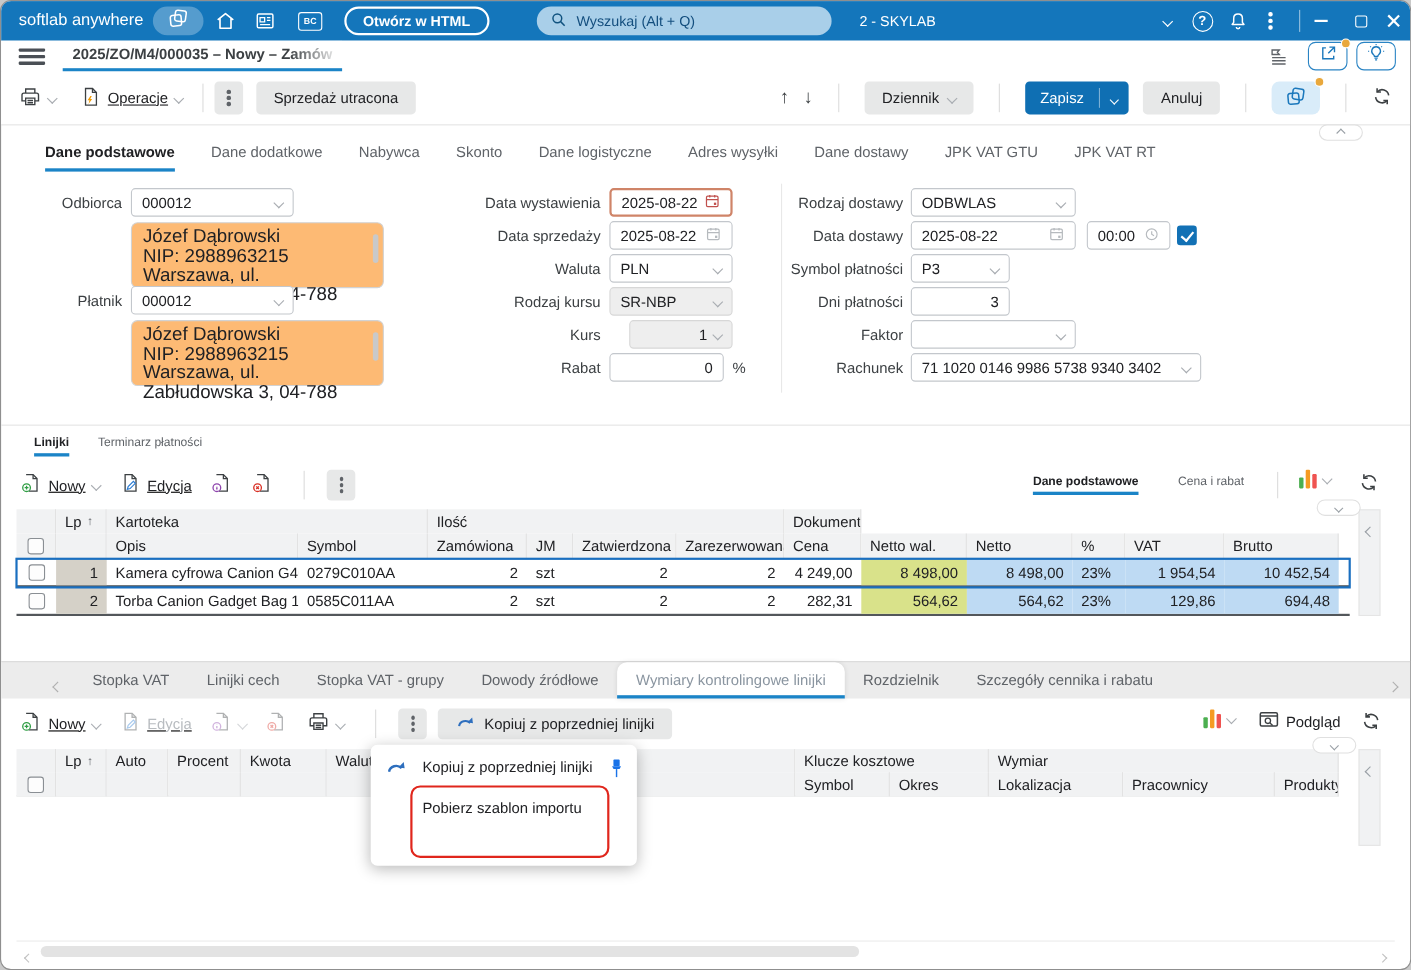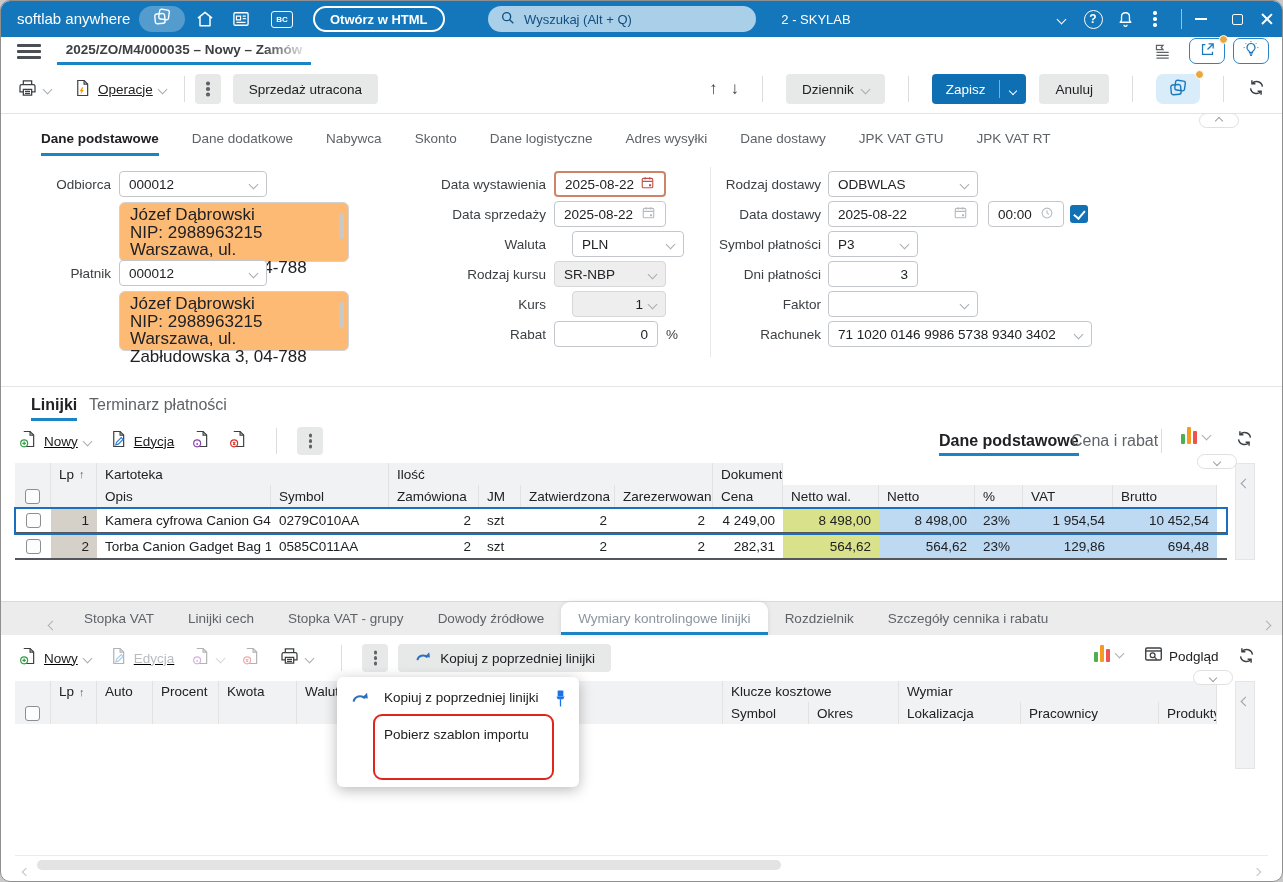--- a/index.html
+++ b/index.html
@@ -68,21 +68,21 @@
   .inp .val{white-space:nowrap;overflow:hidden;}
   .inp.num{justify-content:flex-end;}
   .infobox{position:absolute;background:#fdba74;border:1px solid #d2d2d2;border-radius:6px;padding:3px 14px 3px 10px;font-size:17px;color:#202124;line-height:17.5px;}
   .mini-scroll{position:absolute;right:4px;top:10px;width:5px;height:26px;background:#c9c9c9;border-radius:3px;}
   .suffix{position:absolute;font-size:13.5px;color:#3c4043;}
   .cbx{width:16px;height:16px;border:1.5px solid #8a8f94;border-radius:3px;background:#fdfdfd;}
   .cbx.checked{position:absolute;width:18px;height:18px;background:#1271b5;border:none;border-radius:3px;}
   .cbx.checked::after{content:"";position:absolute;left:6px;top:2.5px;width:4.5px;height:9px;border-right:2px solid #fff;border-bottom:2px solid #fff;transform:rotate(40deg);}
   .vline{position:absolute;width:1px;background:#e8e8e8;}
   
-  .sec-tab{position:absolute;font-size:16px;color:#5f6368;white-space:nowrap;}
+  .sec-tab{position:absolute;font-size:11px;color:#5f6368;white-space:nowrap;}
   .sec-tab.active{color:#202124;font-weight:bold;}
   .sec-tab.active .ul{position:absolute;left:0;right:0;bottom:-7px;height:3px;background:#1b84c7;}
   .ttxt{font-size:13.5px;color:#202124;}
   .ttxt.dis{color:#b8bcc0;}
   .ic.dis{opacity:.4;}
   
   .g1row{display:grid;grid-template-columns:36px 46px 174px 118px 90px 42px 94px 98px 70px 96px 96px 48px 90px 104px;}
   .g2row{display:grid;grid-template-columns:36px 46px 56px 66px 78px 426px 86px 90px 122px 138px 58px;}
   .hc{background:#f1f2f3;border-right:1px solid #e2e2e2;font-size:13.5px;color:#202124;display:flex;align-items:center;padding:0 8px;white-space:nowrap;overflow:hidden;gap:5px;}
   .bc-cell{font-size:13.5px;color:#202124;display:flex;align-items:center;padding:0 8px;white-space:nowrap;overflow:hidden;}
@@ -322,21 +322,21 @@
     <span class="lbl" style="left:400px;width:145px;top:206px;">Data sprzedaży</span>
     <div class="inp" style="left:553px;top:200px;width:112px;">
       <span class="val flex">2025-08-22</span>
       <span><svg width="15" height="15" viewBox="0 0 20 20">
             <rect x="3" y="4.5" width="14" height="12.5" rx="1.5" fill="none" stroke="#b6babe" stroke-width="1.5"></rect>
             <path d="M3 8.5h14M7 3v3M13 3v3" stroke="#b6babe" stroke-width="1.5"></path>
             <rect x="12" y="12.3" width="2.8" height="2.8" fill="#b6babe"></rect>
           </svg></span>
     </div>
     <span class="lbl" style="left:400px;width:145px;top:236px;">Waluta</span>
-    <div class="inp" style="left:571px;top:230px;width:112px;">
+    <div class="inp" style="left:553px;top:230px;width:112px;">
       <span class="val flex">PLN</span>
         <span class="chv gray"></span>
     </div>
     <span class="lbl" style="left:400px;width:145px;top:266px;">Rodzaj kursu</span>
     <div class="inp gray" style="left:553px;top:260px;width:112px;">
       <span class="val flex">SR-NBP</span>
         <span class="chv gray"></span>
     </div>
     <span class="lbl" style="left:400px;width:145px;top:296px;">Kurs</span>
     <div class="inp gray" style="left:571px;top:290px;width:94px;">

